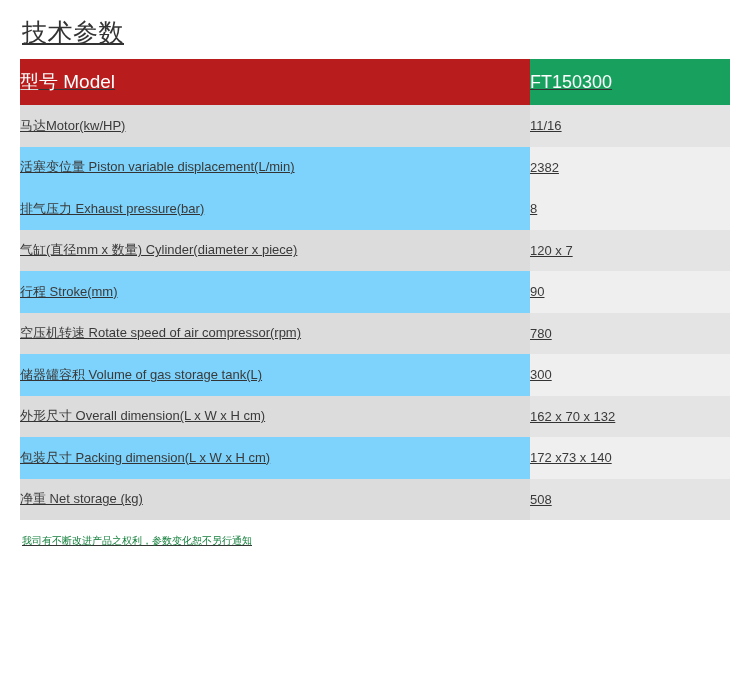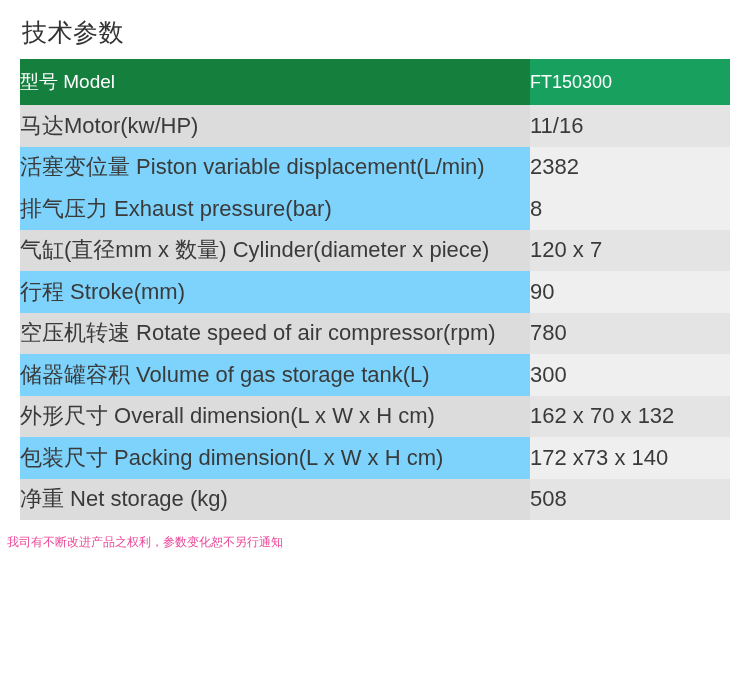--- a/index.html
+++ b/index.html
@@ -13,72 +13,73 @@
     font-family: "Liberation Sans", sans-serif;
     color: #333333;
     overflow: hidden;
   }
   .page {
     width: 750px;
     height: 674px;
     box-sizing: border-box;
     padding: 0;
     position: relative;
+    text-decoration: underline;
   }
   .title {
     font-size: 25px;
     color: #333333;
     padding: 16px 0 10px 22px;
     letter-spacing: 0.5px;
   }
   .spec-table {
     width: 710px;
     margin-left: 20px;
     border-collapse: collapse;
     table-layout: fixed;
   }
   .spec-table td {
     height: 41.5px;
     padding: 0;
     vertical-align: middle;
-    font-size: 22px;
+    font-size: 13px;
     color: #3a3a3a;
   }
   .col-label {
     width: 510px;
     padding-left: 10px;
   }
   .col-value {
     width: 200px;
     text-align: left;
   }
   
   tr.header-row td {
     background: #17a05e;
     color: #ffffff;
     font-size: 19px;
     height: 46px;
   }
   tr.header-row td.col-label {
-    background: #15803d;
+    background: #b91c1c;
   }
   tr.header-row td.col-value {
     background: #17a05e;
     font-size: 18px;
   }
   
   tr.row-a td.col-label { background: #dcdcdc; }
   tr.row-b td.col-label { background: #7dd3fc; }
   tr.row-a td.col-value { background: #e4e4e4; }
   tr.row-b td.col-value { background: #efefef; }
 
   .footnote {
-    font-size: 12px;
-    color: #ec4899;
-    padding: 14px 0 0 7px;
+    font-size: 10px;
+    color: #15803d;
+    padding: 14px 0 0 22px;
   }
 </style>
 </head>
 <body>
 
 <div class="page">
 
   <div class="title">技术参数</div>
 
   <table class="spec-table">

